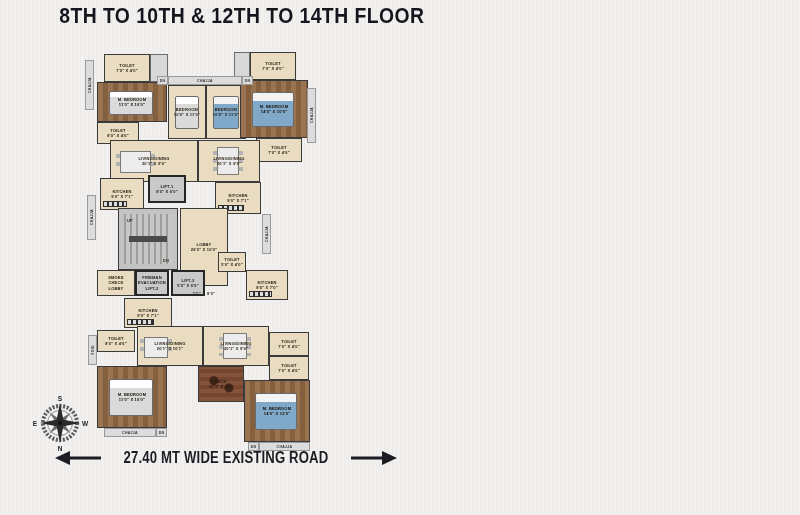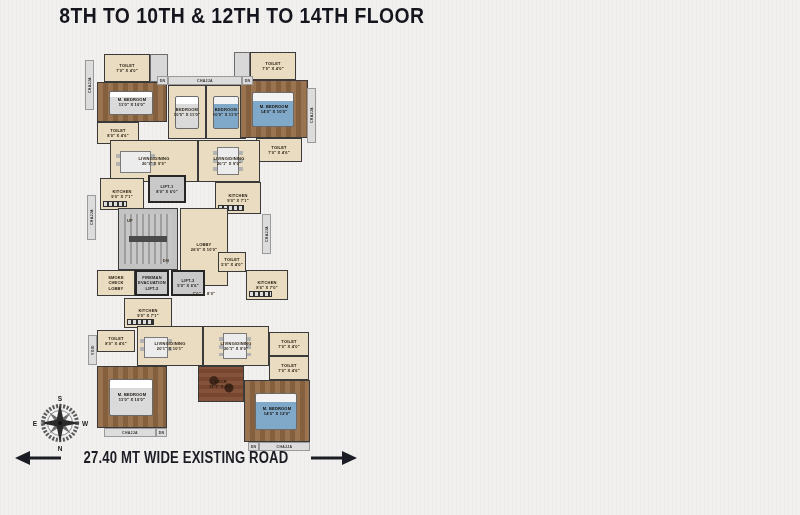--- a/index.html
+++ b/index.html
@@ -45,21 +45,21 @@
   .counter::before{content:"";position:absolute;inset:1px;
     background:repeating-linear-gradient(90deg,#dddddd 0 3px,#2f2f2f 3px 5px);}
   .stairs-f{left:8%;top:8%;right:8%;bottom:8%;
     background:repeating-linear-gradient(90deg,#9e9e9e 0 2px,#c7c7c7 2px 6px);}
   .stairs-f::after{content:"";position:absolute;left:12%;right:12%;top:44%;height:12%;background:#4a4a4a;}
   .deck-chairs{inset:10%;
     background:radial-gradient(circle at 30% 38%,#3f2517 0 4px,transparent 5px),
                radial-gradient(circle at 72% 64%,#3f2517 0 4px,transparent 5px);}
   
   .roadrow{position:absolute;left:55px;top:449px;width:302px;display:flex;align-items:center;
-    justify-content:flex-end;}
+    justify-content:space-between;}
   .roadtext{font-size:16px;font-weight:700;color:#1c1c24;white-space:nowrap;
     transform:scaleX(.82);transform-origin:center;letter-spacing:.2px;}
   .arrow{flex:0 0 auto;}
   .compass{position:absolute;left:31px;top:394px;}
 </style>
 </head>
 <body>
 
 <div class="screen">
 

